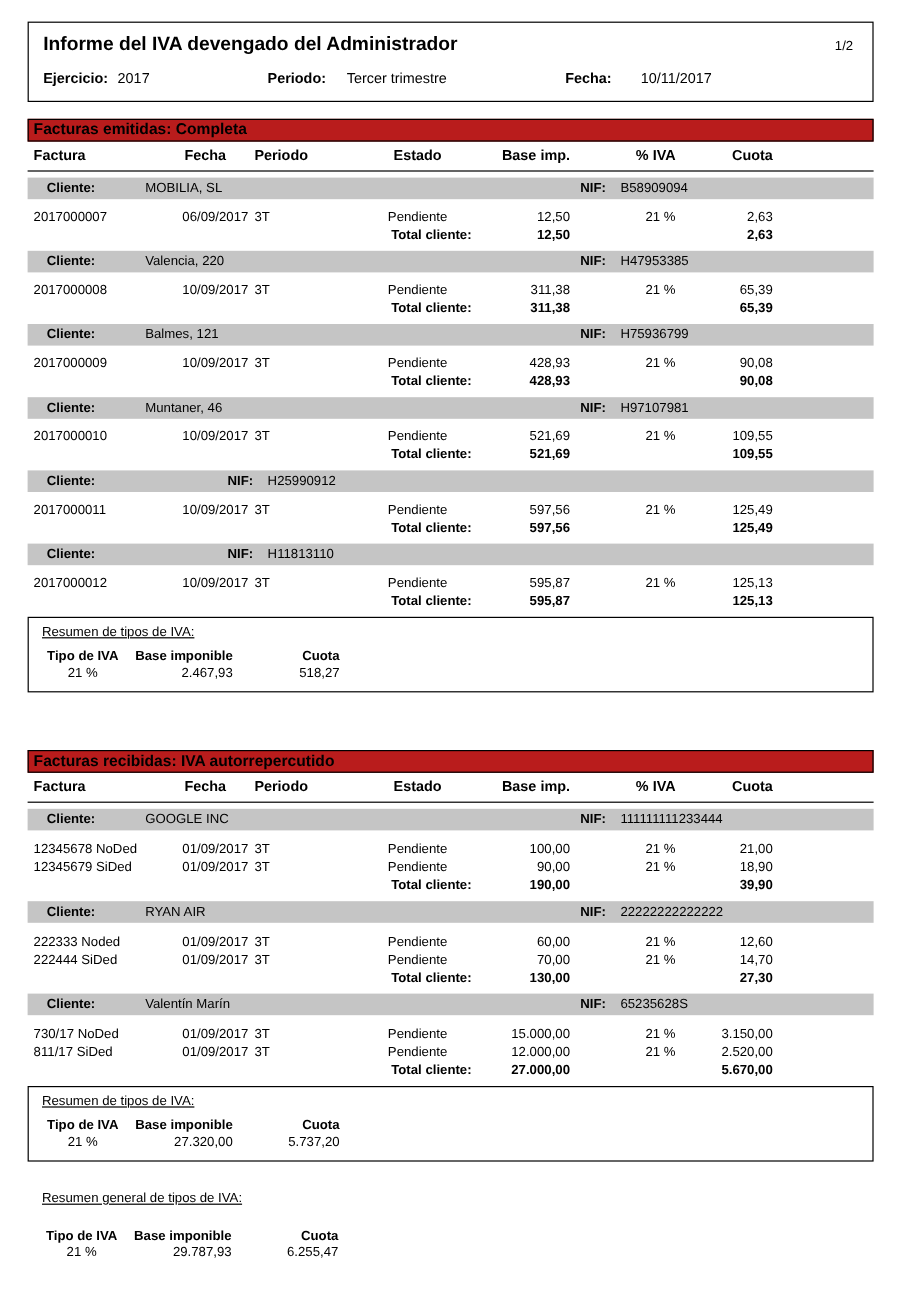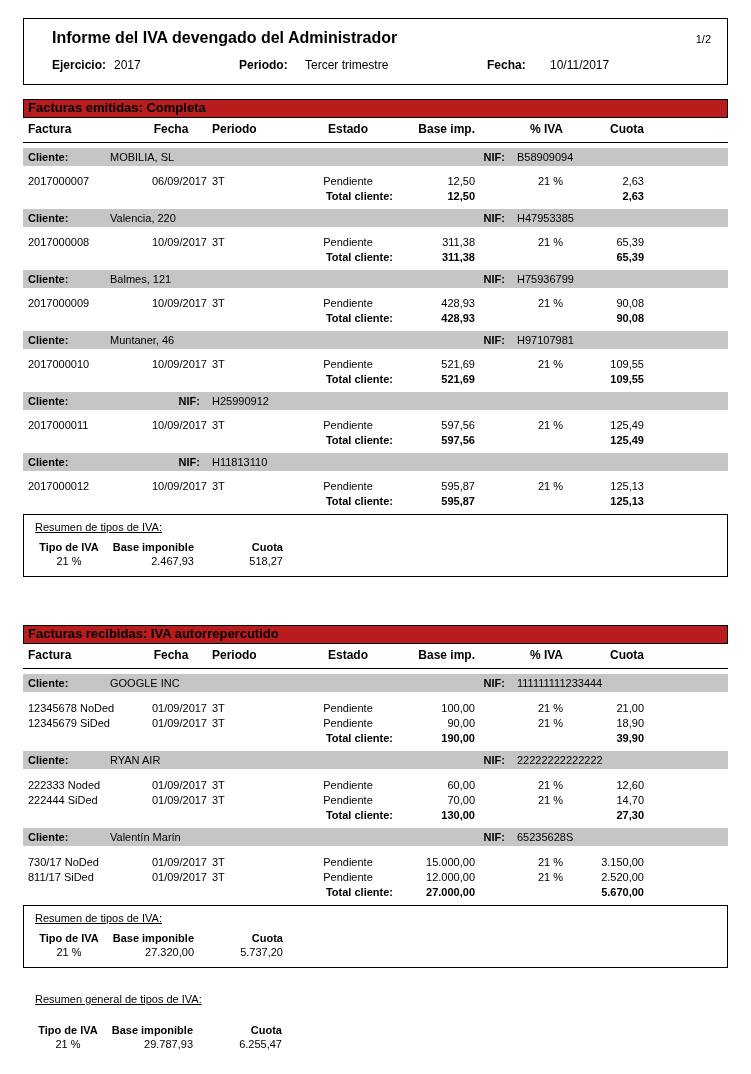--- a/index.html
+++ b/index.html
@@ -5,21 +5,21 @@
   html,body{margin:0;padding:0;}
   body{
     width:751px;height:1074px;overflow:hidden;background:#ffffff;
     font-family:"Liberation Sans","DejaVu Sans",sans-serif;color:#000;
     -webkit-text-size-adjust:none;
   }
   .page{padding:18px 23px 0 23px;width:705px;}
 
   
   .hdr-box{border:1.5px solid #000;height:67px;box-sizing:border-box;
-           padding:10px 12px 0 28px;position:relative;}
+           padding:10px 12px 0 12px;position:relative;}
   .hdr-title{font-size:16px;font-weight:bold;line-height:18px;}
   .hdr-page{position:absolute;right:16px;top:14px;font-size:11px;}
   .hdr-meta{position:relative;margin-top:11px;height:15px;font-size:12px;}
   .hdr-meta .lbl{font-weight:bold;position:absolute;top:0;}
   .hdr-meta .val{position:absolute;top:0;}
   .f0l{left:0;} .f0v{left:62px;} .f1l{left:187px;} .f1v{left:253px;}
   .f2l{left:435px;} .f2v{left:498px;}
 
   
   .section-bar{border:1px solid #000;background:#b91c1c;height:19px;box-sizing:border-box;
@@ -29,21 +29,21 @@
   
   .col-headers{display:grid;grid-template-columns:112px 72px 96px 90px 82px 88px 81px 1fr;
                font-size:12px;font-weight:bold;padding:4px 0 6px 0;
                border-bottom:1.5px solid #000;}
   .al{text-align:left;} .ar{text-align:right;} .ac{text-align:center;}
   .pl{padding-left:5px;}
 
   
   .client-block{padding-top:5px;}
   .client-bar{background:#c5c5c5;height:18px;display:flex;align-items:center;
-              font-size:11px;padding-left:5px;box-sizing:border-box;}
+              font-size:11px;padding-left:16px;box-sizing:border-box;}
   .cb-label{width:82px;font-weight:bold;flex:none;}
   .cb-name{flex:1;}
   .cb-nif-label{width:90px;text-align:right;font-weight:bold;flex:none;}
   .cb-nif-value{width:223px;padding-left:12px;box-sizing:border-box;flex:none;}
   .rows{margin-top:8px;}
   .sec-2 .rows{margin-top:9px;}
   .inv-row,.total-row{display:grid;grid-template-columns:112px 72px 96px 90px 82px 88px 81px 1fr;
               font-size:11px;height:15px;line-height:15px;}
   .total-row .b{font-weight:bold;}
 

